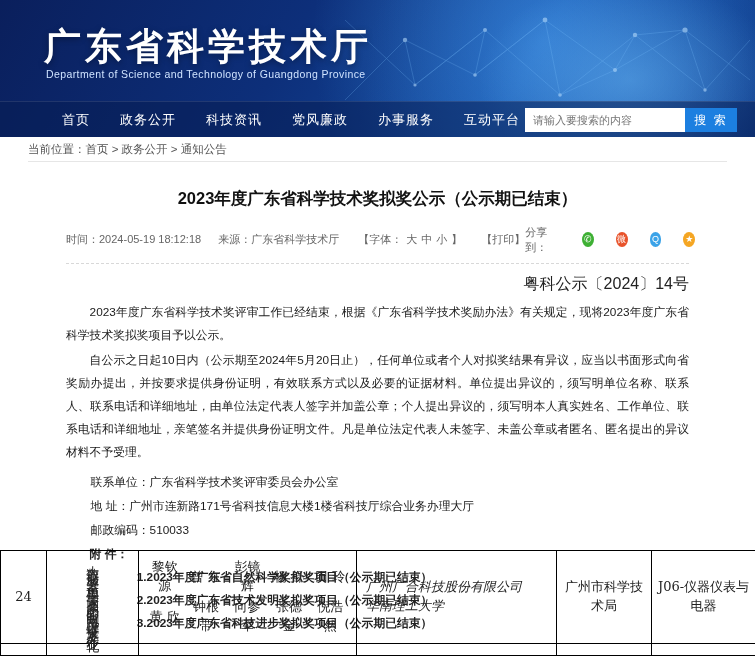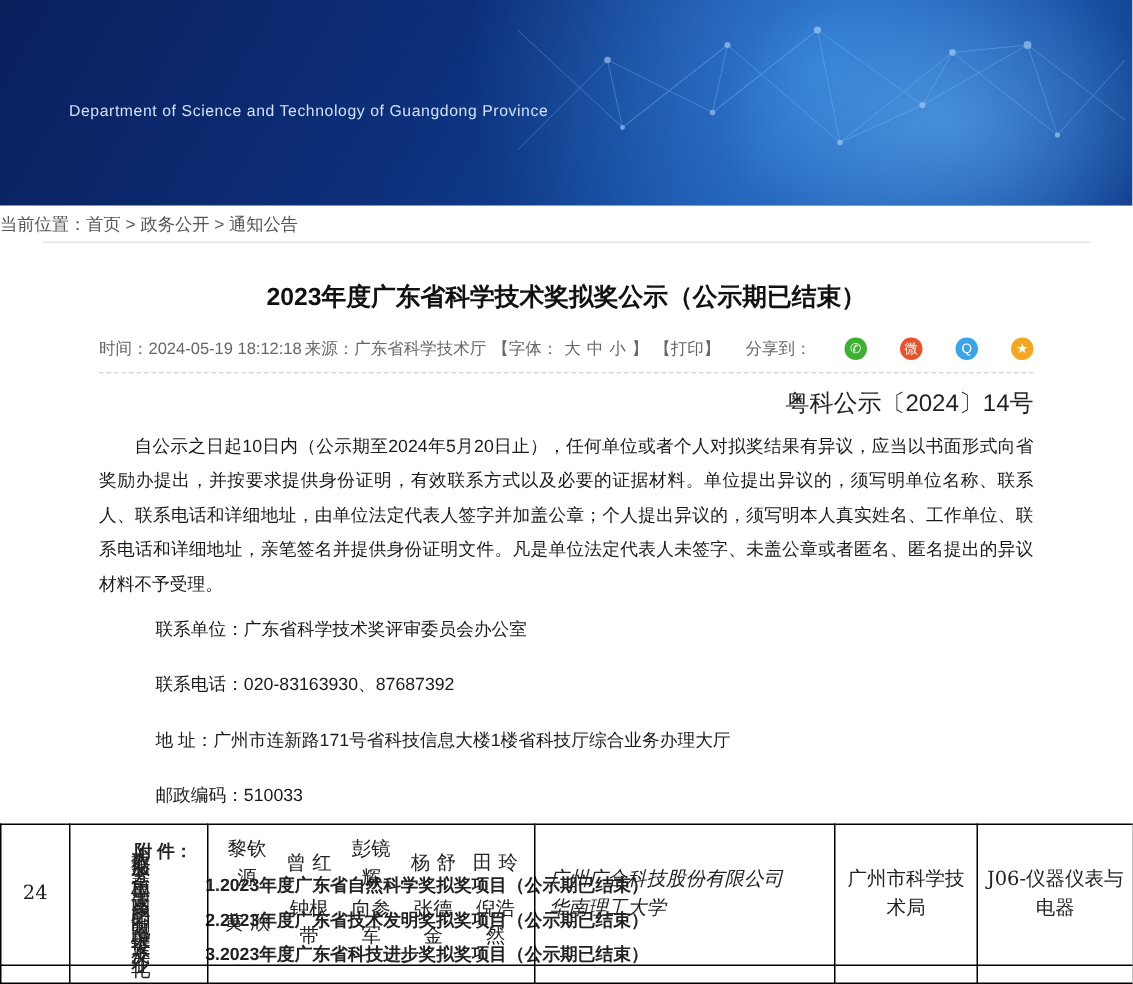--- a/index.html
+++ b/index.html
@@ -63,21 +63,21 @@
   }
   .nav .search .btn {
     width:52px; height:24px; background:#1c7fe0; color:#fff;
     font-size:12px; display:flex; align-items:center; justify-content:center;
     letter-spacing:2px; cursor:pointer;
   }
 
   
   .breadcrumb {
     height:24px; display:flex; align-items:center;
-    font-size:11.5px; color:#555;
+    padding-left:28px; font-size:11.5px; color:#555;
     background:#fff;
   }
 
   
   .content-wrap {
     position:relative;
     margin:0 28px;
     background:#fff;
     border-top:1px solid #e6e6e6;
     height:345px;
@@ -86,21 +86,21 @@
   .art-title {
     text-align:center; font-size:16.5px; font-weight:bold; color:#111;
     line-height:1.5; margin:10px 0 14px 0;
   }
   .meta-bar {
     display:flex; align-items:center; justify-content:space-between;
     border-bottom:1px dashed #d8d8d8;
     padding: 0 0 8px 0;
     font-size:11px; color:#666;
   }
-  .meta-left { display:flex; gap:2px; flex-wrap:nowrap; }
+  .meta-left { display:flex; gap:17px; flex-wrap:nowrap; }
   .meta-left .seg { white-space:nowrap; }
   .meta-left .fsz span { margin:0 2px; }
   .meta-right { display:flex; align-items:center; gap:22px; font-size:11px; color:#666; }
   .share-dot {
     width:15px; height:15px; border-radius:50%; display:inline-block;
     color:#fff; font-size:9px; line-height:15px; text-align:center;
   }
   .d1 { background:#3eb034; }
   .d2 { background:#e8532b; }
   .d3 { background:#3ba3e8; }
@@ -108,21 +108,21 @@
 
   .docnum { text-align:right; font-size:16px; color:#222; margin:10px 0 6px 0; }
 
   .para {
     font-size:11.8px; line-height:1.95; color:#1a1a1a;
     text-align:justify; text-indent:2em;
     margin:0 0 2px 0;
   }
   .block {
     font-size:11.8px; line-height:1.95; color:#1a1a1a;
-    margin:14px; padding-left:2em;
+    margin:1px; padding-left:2em;
   }
   .block.gap { margin-top:7px; }
   .attach { font-size:11.8px; line-height:1.95; padding-left:2em;font-weight:bold; }
   .attach .idt { padding-left:4em; }
 
   
   .tbl {
     position:absolute; left:0; right:0; bottom:0;
     border-collapse:collapse; width:755px; table-layout:fixed;
     font-size:13px;
@@ -173,22 +173,37 @@
         <circle cx="210" cy="20" r="2.4"></circle>
           <circle cx="280" cy="70" r="2"></circle>
         <circle cx="350" cy="30" r="2.6"></circle>
           <circle cx="80" cy="85" r="1.6"></circle>
         <circle cx="150" cy="30" r="2"></circle>
           <circle cx="225" cy="95" r="1.8"></circle>
         <circle cx="300" cy="35" r="2.2"></circle>
           <circle cx="370" cy="90" r="1.7"></circle>
       </g>
     </svg>
+    <div class="banner-title">广东省科学技术厅</div>
     <div class="banner-sub">Department of Science and Technology of Guangdong Province</div>
 
+    <div class="nav">
+      <div class="items">
+        <a href="#">首页</a>
+        <a href="#">政务公开</a>
+        <a href="#">科技资讯</a>
+        <a href="#">党风廉政</a>
+        <a href="#">办事服务</a>
+        <a href="#">互动平台</a>
+      </div>
+      <div class="search">
+        <input type="text" placeholder="请输入要搜索的内容" style="">
+        <div class="btn">搜 索</div>
+      </div>
+    </div>
   </div>
 
   <div class="breadcrumb">当前位置：首页 &gt; 政务公开 &gt; 通知公告</div>
 
   <div class="content-wrap">
     <div class="art-title">2023年度广东省科学技术奖拟奖公示（公示期已结束）</div>
 
     <div class="meta-bar">
       <div class="meta-left">
         <span class="seg">时间：2024-05-19 18:12:18</span>
@@ -202,24 +217,24 @@
         <span>分享到：</span>
         <span class="share-dot d1">✆</span>
         <span class="share-dot d2">微</span>
         <span class="share-dot d3">Q</span>
         <span class="share-dot d4">★</span>
       </div>
     </div>
 
     <div class="docnum">粤科公示〔2024〕14号</div>
 
+    <p class="para">2023年度广东省科学技术奖评审工作已经结束，根据《广东省科学技术奖励办法》有关规定，现将2023年度广东省科学技术奖拟奖项目予以公示。</p>
     <p class="para">自公示之日起10日内（公示期至2024年5月20日止），任何单位或者个人对拟奖结果有异议，应当以书面形式向省奖励办提出，并按要求提供身份证明，有效联系方式以及必要的证据材料。单位提出异议的，须写明单位名称、联系人、联系电话和详细地址，由单位法定代表人签字并加盖公章；个人提出异议的，须写明本人真实姓名、工作单位、联系电话和详细地址，亲笔签名并提供身份证明文件。凡是单位法定代表人未签字、未盖公章或者匿名、匿名提出的异议材料不予受理。</p>
 
     <div class="block gap">联系单位：广东省科学技术奖评审委员会办公室</div>
-    <div class="block">联系电话：020-83163930、87687392</div>
     <div class="block">地    址：广州市连新路171号省科技信息大楼1楼省科技厅综合业务办理大厅</div>
     <div class="block">邮政编码：510033</div>
 
     <div class="attach gap">
       <div>附   件：</div>
       <div class="idt">1.2023年度广东省自然科学奖拟奖项目（公示期已结束）</div>
       <div class="idt">2.2023年度广东省技术发明奖拟奖项目（公示期已结束）</div>
       <div class="idt">3.2023年度广东省科技进步奖拟奖项目（公示期已结束）</div>
     </div>
   </div>

